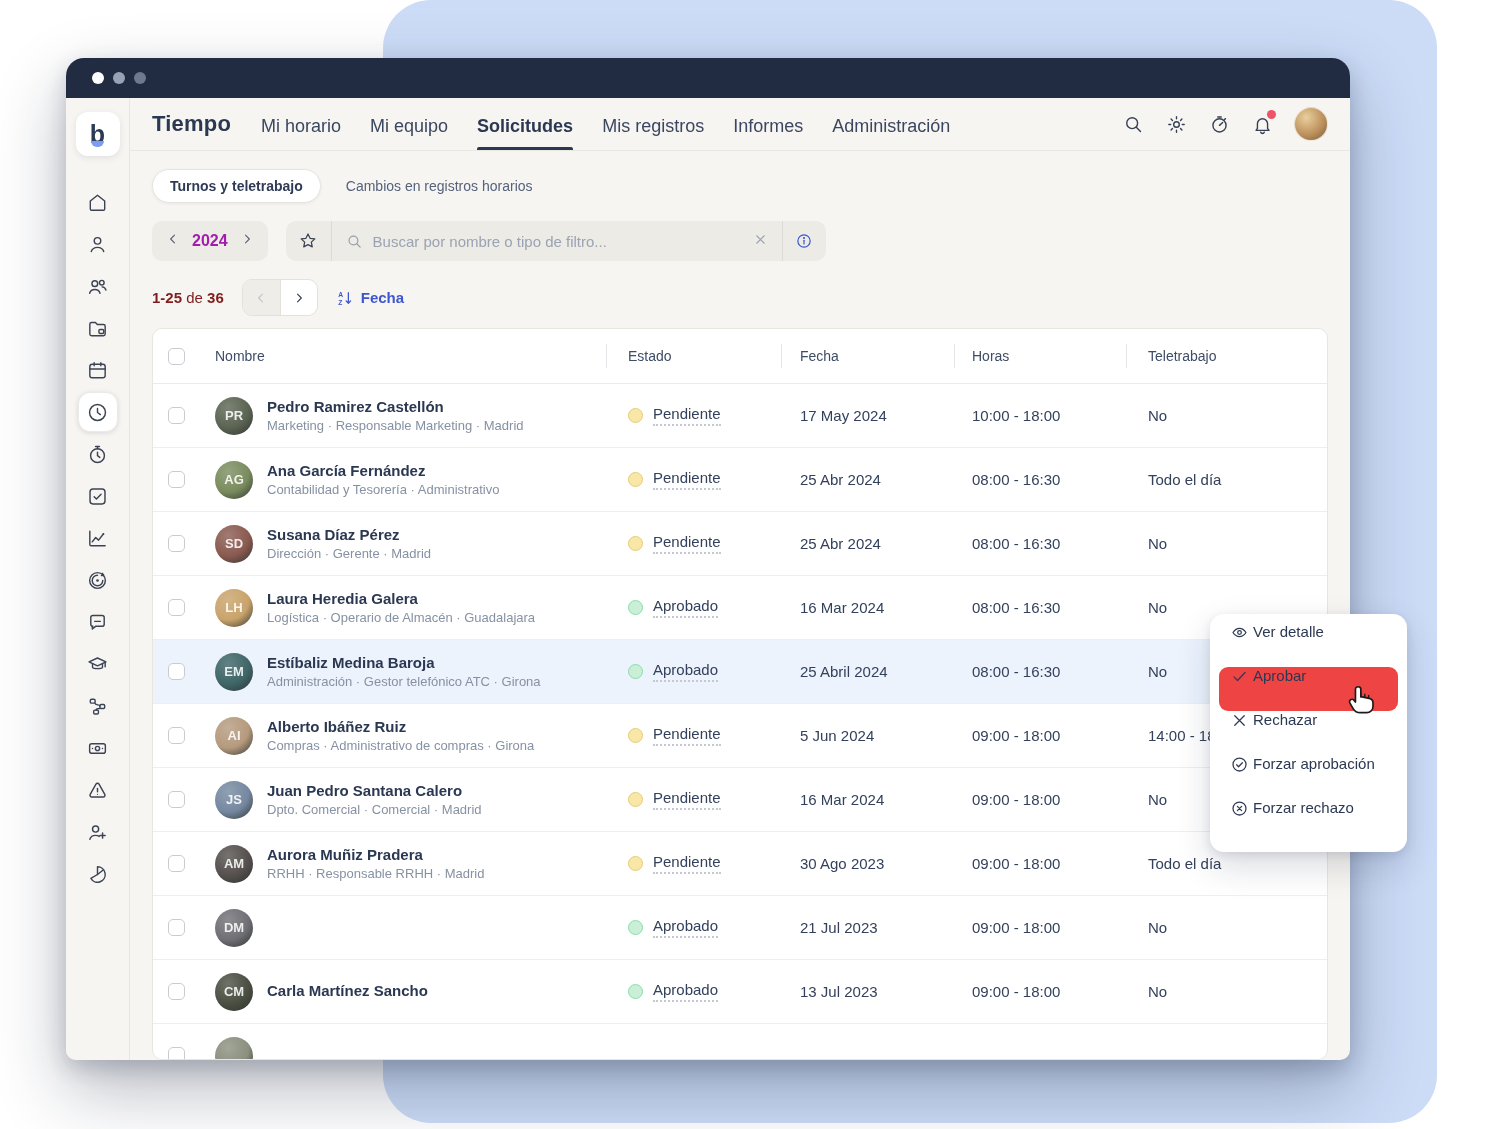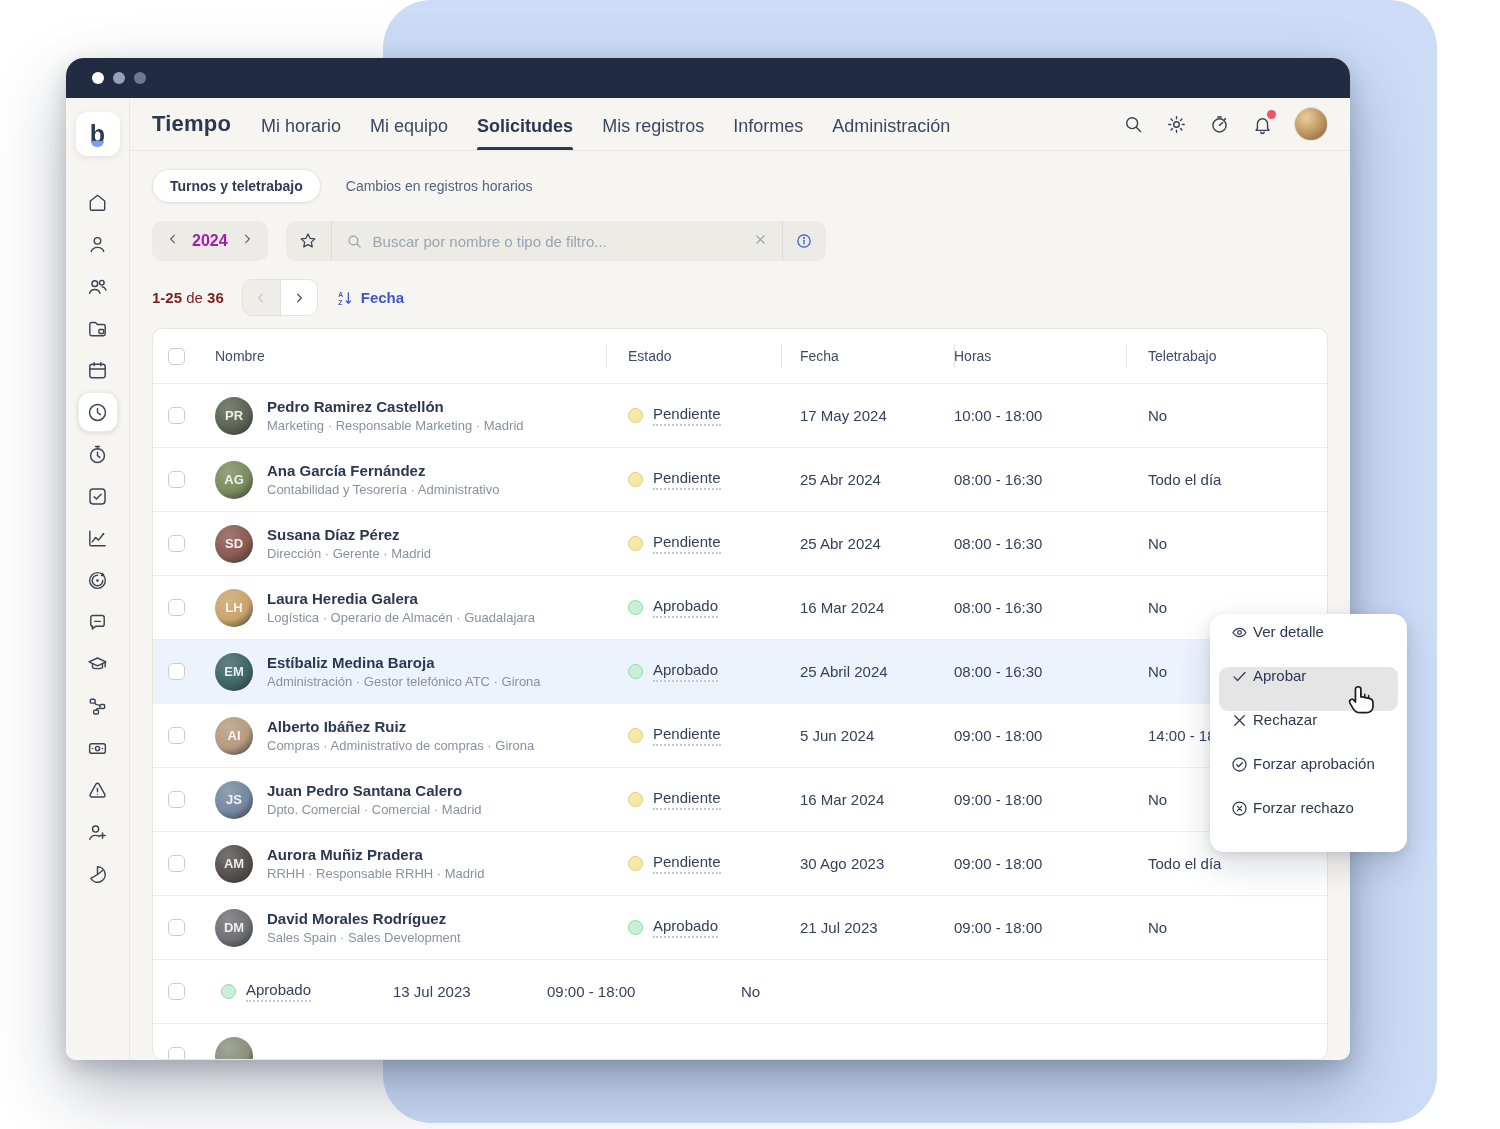--- a/index.html
+++ b/index.html
@@ -77,21 +77,21 @@
   .sort-ctl svg { width:18px; height:18px; }
   .sort-label { font-size:15px; font-weight:700; color:#3d56cf; }
 
   
   .card { margin:0 22px; background:#ffffff; border:1px solid #e8e6e0; border-radius:10px; flex:1; overflow:hidden; display:flex; flex-direction:column; }
   .thead { height:55px; flex:0 0 auto; display:flex; align-items:center; border-bottom:1px solid #ebebee; }
   .col-check { width:46px; flex:0 0 auto; display:flex; justify-content:center; }
   .col-name { width:407px; flex:0 0 auto; padding-left:16px; position:relative; }
   .col-estado { width:175px; flex:0 0 auto; padding-left:22px; position:relative; }
   .col-fecha { width:173px; flex:0 0 auto; padding-left:19px; position:relative; }
-  .col-horas { width:172px; flex:0 0 auto; position:relative; }
+  .col-horas { width:172px; flex:0 0 auto; padding-left:18px; position:relative; }
   .col-tele { flex:1; padding-left:22px; position:relative; }
   .thead .hcell { font-size:14px; color:#3e4c66; font-weight:400; }
   .vline::before { content:""; position:absolute; left:0; top:50%; transform:translateY(-50%); width:1px; height:24px; background:#e4e5e9; }
 
   .checkbox { width:17px; height:17px; border:1.5px solid #c9cbd3; border-radius:5px; background:#fff; }
 
   .trow { height:64px; flex:0 0 auto; display:flex; align-items:center; border-bottom:1px solid #efeff2; }
   .trow.highlight { background:#ecf3fd; }
   .person { display:flex; align-items:center; gap:14px; }
   .pavatar { width:38px; height:38px; border-radius:50%; flex:0 0 auto; display:flex; align-items:center; justify-content:center; color:rgba(255,255,255,.88); font-size:13px; font-weight:700; }
@@ -101,21 +101,21 @@
   .sdot { width:15px; height:15px; border-radius:50%; flex:0 0 auto; }
   .sdot.pending { background:#f8e7a6; border:1px solid #e6cc74; }
   .sdot.approved { background:#c9efd7; border:1px solid #8edcab; }
   .slabel { font-size:15px; color:#33415c; border-bottom:2px dotted #c2c9d4; padding-bottom:2px; }
   .cellval { font-size:15px; color:#33415c; }
 
   
   .ctx-menu { position:absolute; left:1210px; top:614px; width:197px; background:#ffffff; border-radius:14px;
               box-shadow:0 14px 34px rgba(20,30,60,.16), 0 3px 10px rgba(20,30,60,.10); padding:9px; z-index:20; }
   .ctx-item { display:flex; align-items:flex-start; gap:4px; height:44px; padding:0 11px; border-radius:9px; }
-  .ctx-item.highlight { background:#e5e5e5; }
+  .ctx-item.highlight { background:#ef4444; }
   .ctx-item svg { width:19px; height:19px; stroke:#2f3b55; stroke-width:1.6; fill:none; stroke-linecap:round; stroke-linejoin:round; flex:0 0 auto; }
   .ctx-label { font-size:15px; color:#2b3852; white-space:nowrap; }
 
   .cursor { position:absolute; left:1346px; top:680px; width:36px; height:36px; z-index:30; }
 </style>
 </head>
 <body>
 
 <div class="stage">
   <div class="blue-bg"></div>
@@ -550,39 +550,43 @@
                 <div class="col-horas"><span class="cellval">09:00 - 18:00</span></div>
                 <div class="col-tele"><span class="cellval">Todo el día</span></div>
               </div>
               <div class="trow">
                 <div class="col-check">
                   <span class="checkbox"></span>
                 </div>
                 <div class="col-name">
                   <div class="person">
                     <span class="pavatar" style="background:radial-gradient(circle at 35% 28%, #6f6f75cc, #6f6f75 55%, #2e3230)">DM</span>
-                    <div class="ptext">
-                      <div class="pname">David Morales Rodríguez</div>
-                      <div class="pmeta">Sales Spain · Sales Development</div>
-                    </div>
                   </div>
                 </div>
                 <div class="col-estado">
                   <span class="status">
                     <span class="sdot approved"></span>
                     <span class="slabel">Aprobado</span>
                   </span>
                 </div>
                 <div class="col-fecha"><span class="cellval">21 Jul 2023</span></div>
                 <div class="col-horas"><span class="cellval">09:00 - 18:00</span></div>
                 <div class="col-tele"><span class="cellval">No</span></div>
               </div>
               <div class="trow">
                 <div class="col-check">
                   <span class="checkbox"></span>
+                </div>
+                <div class="col-name">
+                  <div class="person">
+                    <span class="pavatar" style="background:radial-gradient(circle at 35% 28%, #4a4f42cc, #4a4f42 55%, #2e3230)">CM</span>
+                    <div class="ptext">
+                      <div class="pname">Carla Martínez Sancho</div>
+                    </div>
+                  </div>
                 </div>
                 <div class="col-estado">
                   <span class="status">
                     <span class="sdot approved"></span>
                     <span class="slabel">Aprobado</span>
                   </span>
                 </div>
                 <div class="col-fecha"><span class="cellval">13 Jul 2023</span></div>
                 <div class="col-horas"><span class="cellval">09:00 - 18:00</span></div>
                 <div class="col-tele"><span class="cellval">No</span></div>

